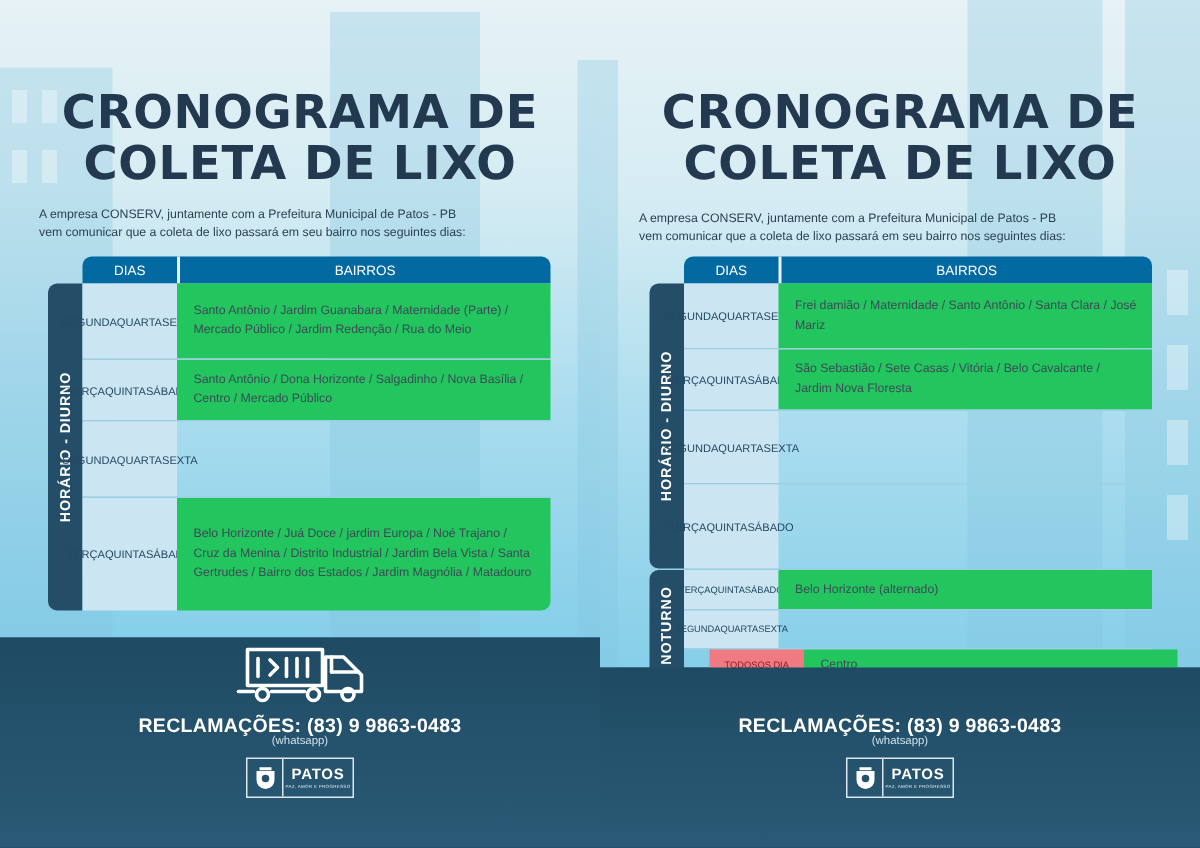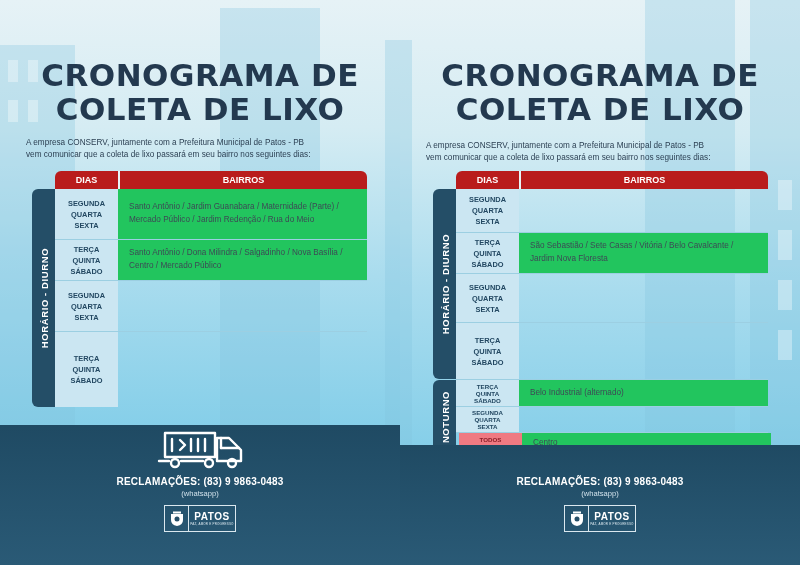--- a/index.html
+++ b/index.html
@@ -24,41 +24,41 @@
            font-family: "DejaVu Sans", sans-serif; font-weight: bold; color: #23394f;
            font-size: 31px; line-height: 35px; letter-spacing: 0.5px; }
   .title.l1 { top: 58px; }
   .title.l2 { top: 92px; }
 
   .intro { position: absolute; left: 26px; top: 137px; width: 360px;
            font-size: 8.2px; line-height: 11.5px; color: #2b3f52; }
   .panel.right .intro { left: 26px; top: 140px; }
 
   .table { position: absolute; }
-  .thead { position: absolute; height: 18px; background: #b91c1c; border-radius: 6px 6px 0 0;
-           color: #fff; font-weight: bold; font-size: 9px; }
+  .thead { position: absolute; height: 18px; background: #0369a1; border-radius: 6px 6px 0 0;
+           color: #fff; font-weight: normal; font-size: 9px; }
   .thead .th { position: absolute; top: 0; height: 18px; line-height: 18px; text-align: center; }
   .thead .sep { position: absolute; top: 0; width: 2px; height: 18px; background: #e8f3f7; }
 
   .side { position: absolute; background: #244e67; color: #fff; border-radius: 6px 0 0 6px; }
   .side .vlabel { position: absolute; left: 50%; top: 50%; white-space: nowrap; font-weight: bold;
                   font-size: 9.5px; letter-spacing: 0.6px; transform: translate(-50%, -50%) rotate(-90deg); }
 
   .row { position: absolute; display: flex; }
-  .row .day { background: #cbe6f2; color: #234862; font-weight: bold; font-size: 7.4px; line-height: 11px;
-              display: flex; align-items: center; justify-content: center; text-align: center; flex-direction: column; }
+  .row .day { background: #cbe6f2; color: #234862; font-weight: normal; font-size: 7.4px; line-height: 11px;
+              display: flex; align-items: center; justify-content: center; text-align: center; flex-direction: row; }
   .row .day.small { font-size: 6.2px; line-height: 7px; }
   .row .day.red { background: #ef7a82; color: #8c1f28; }
   .row .bair { background: #22c55e; color: #3d4a55; font-size: 8.2px; line-height: 12.7px;
                display: flex; align-items: center; padding: 0 10px 0 11px; }
   .rowline { position: absolute; height: 1px; background: #9ccfe2; }
 
   .truck { position: absolute; left: 155px; top: 430px; }
   .recl { position: absolute; width: 400px; left: 0; text-align: center; color: #fff;
-          font-weight: bold; font-size: 10px; letter-spacing: 0.2px; }
+          font-weight: bold; font-size: 13px; letter-spacing: 0.2px; }
   .whats { position: absolute; width: 400px; left: 0; text-align: center; color: #cfe0ea; font-size: 7.6px; }
   .logo { position: absolute; width: 72px; height: 27px; border: 1px solid #dbe8ef; display: flex; }
   .logo .crest { width: 24px; height: 100%; border-right: 1px solid #dbe8ef; display: flex; align-items: center; justify-content: center; }
   .logo .txt { flex: 1; display: flex; flex-direction: column; align-items: center; justify-content: center; }
   .logo .big { color: #fff; font-weight: bold; font-size: 10px; line-height: 11px; letter-spacing: 0.5px; }
   .logo .tiny { color: #dbe8ef; font-size: 3px; line-height: 4px; letter-spacing: 0.2px; }
 </style>
 </head>
 <body>
 
@@ -98,39 +98,40 @@
       <div class="bair" style="width:249px;">Santo Antônio / Jardim Guanabara / Maternidade (Parte) / Mercado Público / Jardim Redenção / Rua do Meio</div>
     </div>
     <div class="rowline" style="left:23px;top:68px;width:312px;"></div>
 
     <div class="row" style="left:23px;top:69px;width:312px;height:40px;">
       <div class="day" style="width:63px;">
         <div>TERÇA</div>
         <div>QUINTA</div>
         <div>SÁBADO</div>
       </div>
-      <div class="bair" style="width:249px;">Santo Antônio / Dona Milindra / Salgadinho / Nova Basília / Centro / Mercado Público</div>
+      <div class="bair" style="width:249px;">Santo Antônio / Dona Horizonte / Salgadinho / Nova Basília / Centro / Mercado Público</div>
     </div>
     <div class="rowline" style="left:23px;top:109px;width:312px;"></div>
 
     <div class="row" style="left:23px;top:110px;width:312px;height:50px;">
       <div class="day" style="width:63px;">
         <div>SEGUNDA</div>
         <div>QUARTA</div>
         <div>SEXTA</div>
       </div>
     </div>
     <div class="rowline" style="left:23px;top:160px;width:312px;"></div>
 
     <div class="row" style="left:23px;top:161px;width:312px;height:75px;">
       <div class="day" style="width:63px;">
         <div>TERÇA</div>
         <div>QUINTA</div>
         <div>SÁBADO</div>
       </div>
+      <div class="bair" style="width:249px;border-radius:0 0 6px 0;">Belo Horizonte / Juá Doce / jardim Europa / Noé Trajano / Cruz da Menina / Distrito Industrial / Jardim Bela Vista / Santa Gertrudes / Bairro dos Estados / Jardim Magnólia / Matadouro</div>
     </div>
   </div>
 
   <div class="ground"></div>
 
   <svg class="truck" width="92" height="40" viewBox="0 0 92 40">
     <g fill="none" stroke="#ffffff" stroke-width="2.4" stroke-linejoin="round" stroke-linecap="round">
       <rect x="10" y="3" width="50" height="24"></rect>
       <line x1="17" y1="9" x2="17" y2="21"></line>
       <polyline points="25,10 30,15 25,20"></polyline>
@@ -194,20 +195,21 @@
     <div class="side" style="left:0;top:209px;width:23px;height:73px;border-radius:6px 0 0 0;">
       <div class="vlabel">NOTURNO</div>
     </div>
 
     <div class="row" style="left:23px;top:18px;width:312px;height:43px;">
       <div class="day" style="width:63px;">
         <div>SEGUNDA</div>
         <div>QUARTA</div>
         <div>SEXTA</div>
       </div>
+      <div class="bair" style="width:249px;">Frei damião /  Maternidade / Santo Antônio / Santa Clara / José Mariz</div>
     </div>
     <div class="rowline" style="left:23px;top:61px;width:312px;"></div>
 
     <div class="row" style="left:23px;top:62px;width:312px;height:40px;">
       <div class="day" style="width:63px;">
         <div>TERÇA</div>
         <div>QUINTA</div>
         <div>SÁBADO</div>
       </div>
       <div class="bair" style="width:249px;">São Sebastião / Sete Casas / Vitória / Belo Cavalcante / Jardim Nova Floresta</div>
@@ -231,34 +233,34 @@
       </div>
     </div>
     <div class="rowline" style="left:23px;top:208px;width:312px;"></div>
 
     <div class="row" style="left:23px;top:209px;width:312px;height:26px;">
       <div class="day small" style="width:63px;">
         <div>TERÇA</div>
         <div>QUINTA</div>
         <div>SÁBADO</div>
       </div>
-      <div class="bair" style="width:249px;">Belo Industrial (alternado)</div>
+      <div class="bair" style="width:249px;">Belo Horizonte (alternado)</div>
     </div>
     <div class="rowline" style="left:23px;top:235px;width:312px;"></div>
 
     <div class="row" style="left:23px;top:236px;width:312px;height:25px;">
       <div class="day small" style="width:63px;">
         <div>SEGUNDA</div>
         <div>QUARTA</div>
         <div>SEXTA</div>
       </div>
     </div>
     <div class="rowline" style="left:23px;top:261px;width:312px;"></div>
 
-    <div class="row" style="left:26px;top:262px;width:312px;height:20px;">
+    <div class="row" style="left:40px;top:262px;width:312px;height:20px;">
       <div class="day small red" style="width:63px;">
         <div>TODOS</div>
         <div>OS DIA</div>
       </div>
       <div class="bair" style="width:249px;border-radius:0 0 6px 0;">Centro</div>
     </div>
   </div>
 
   <div class="ground"></div>
 

